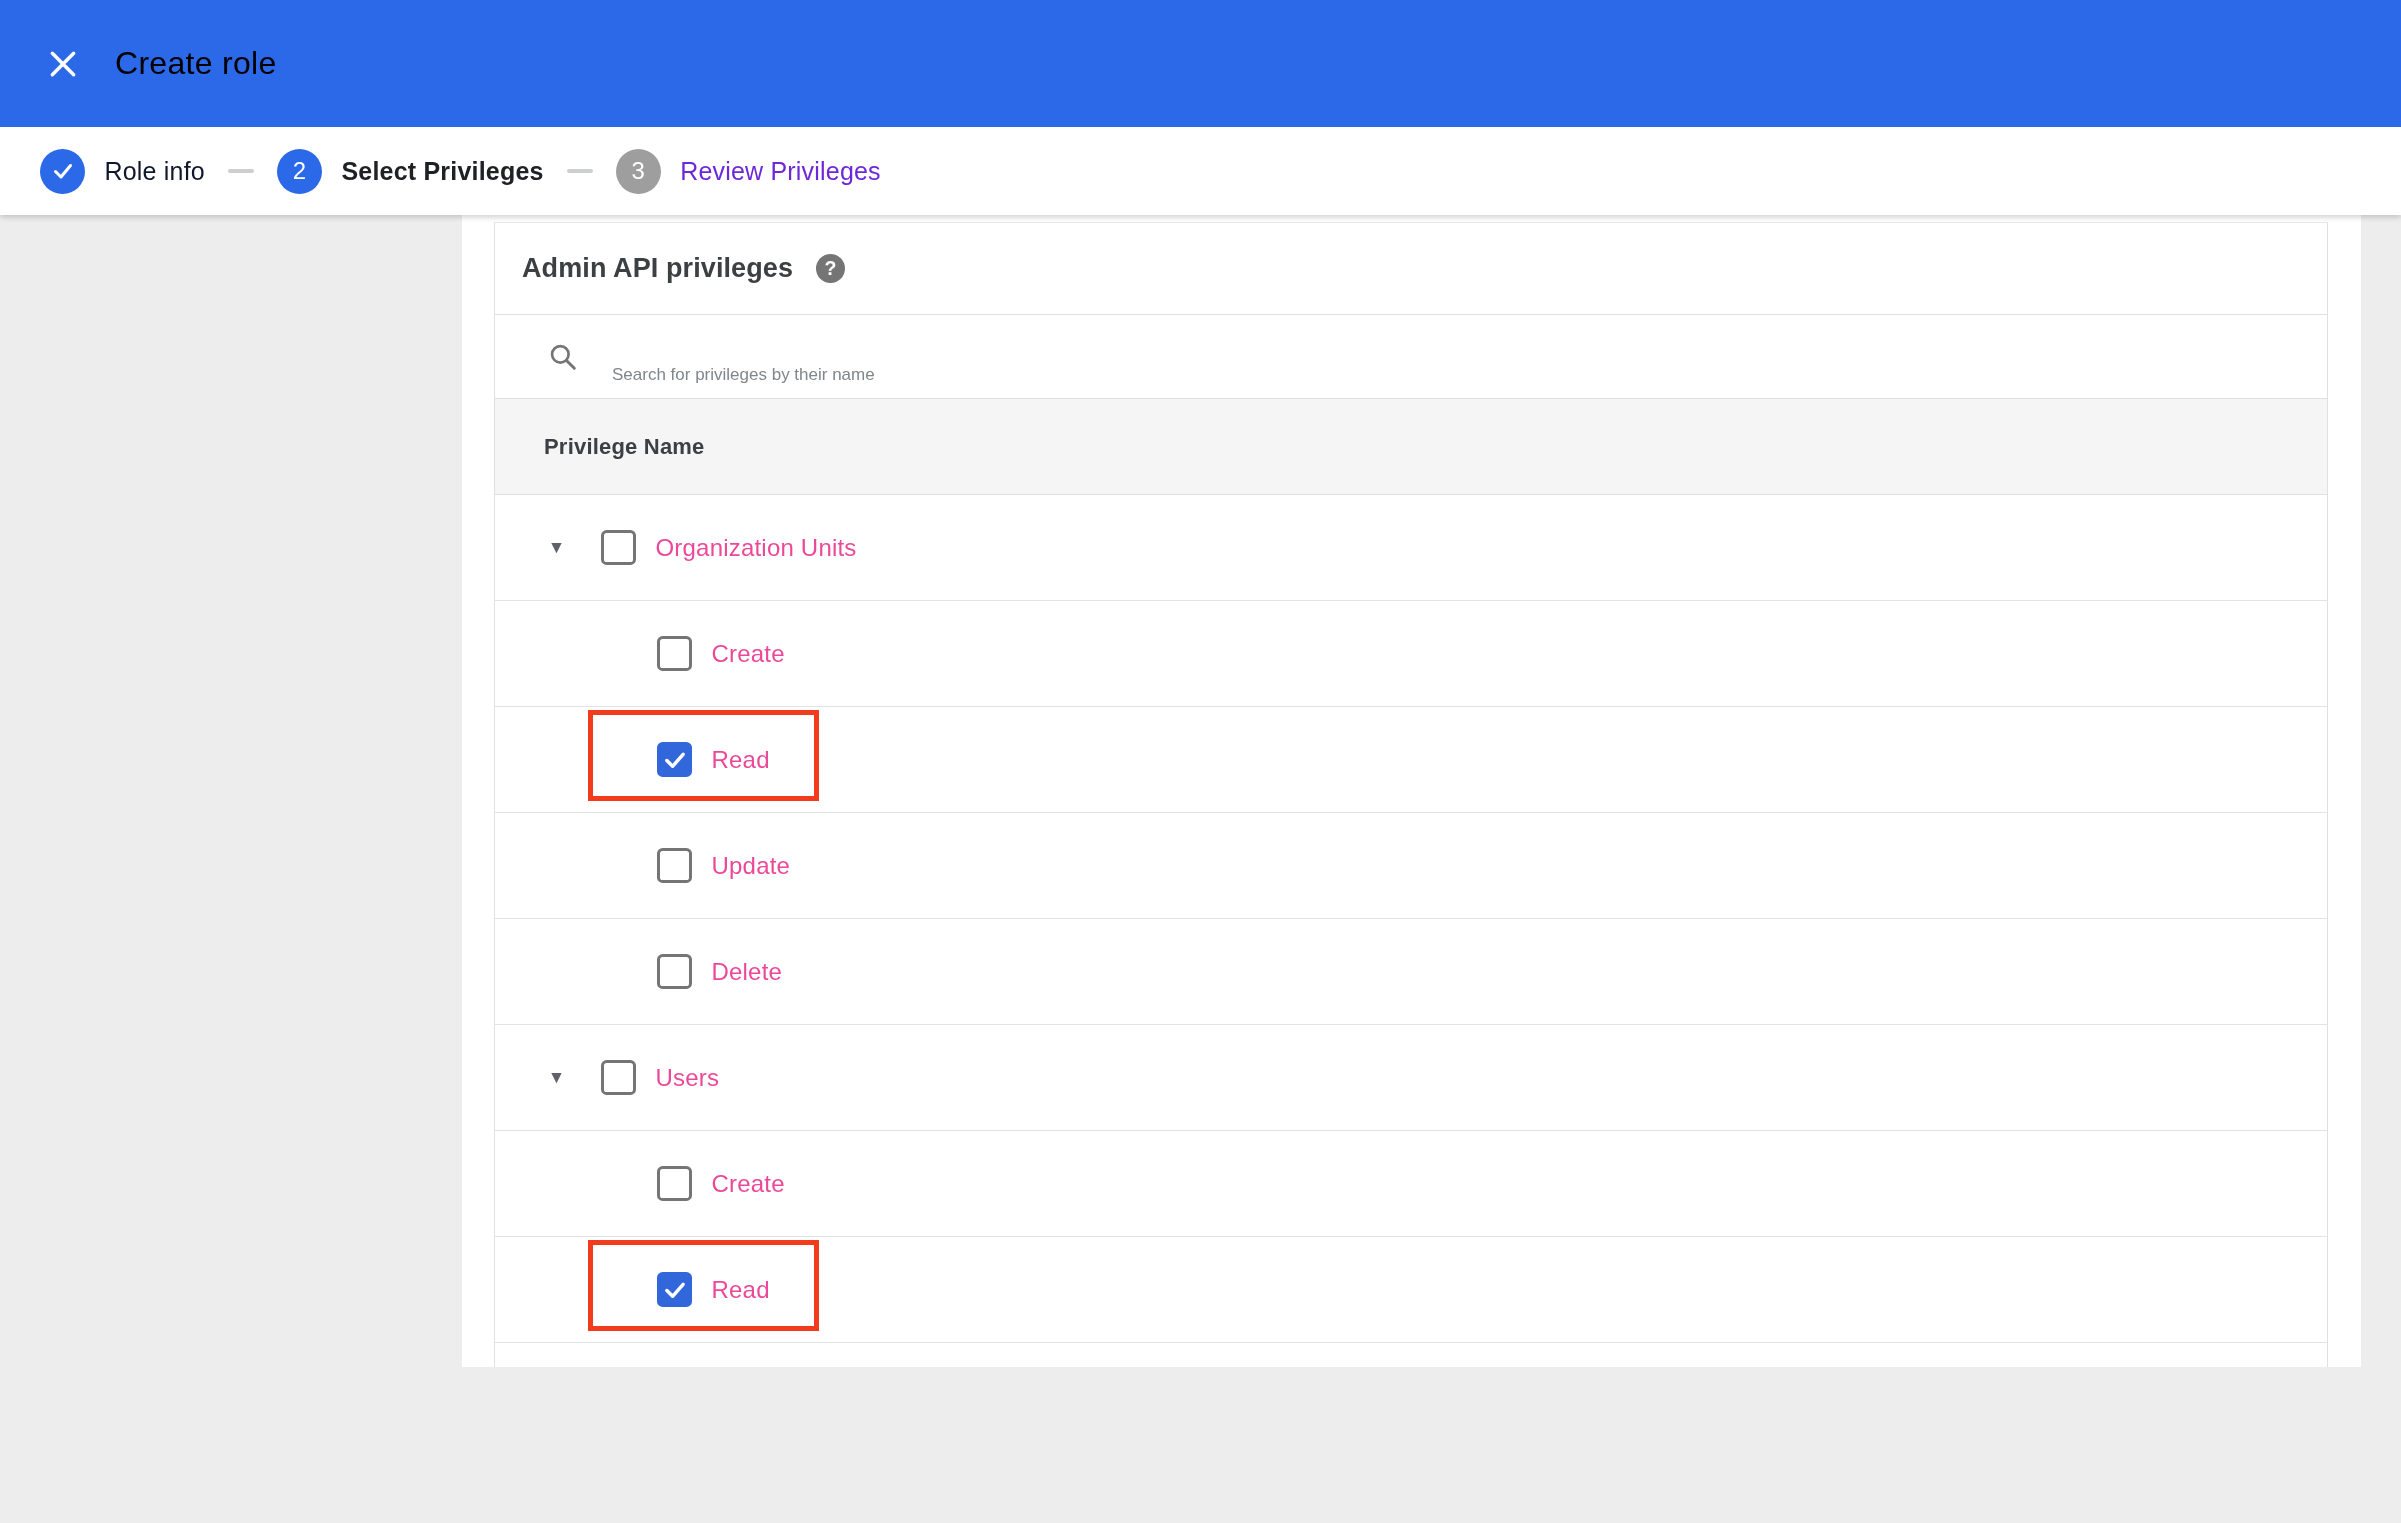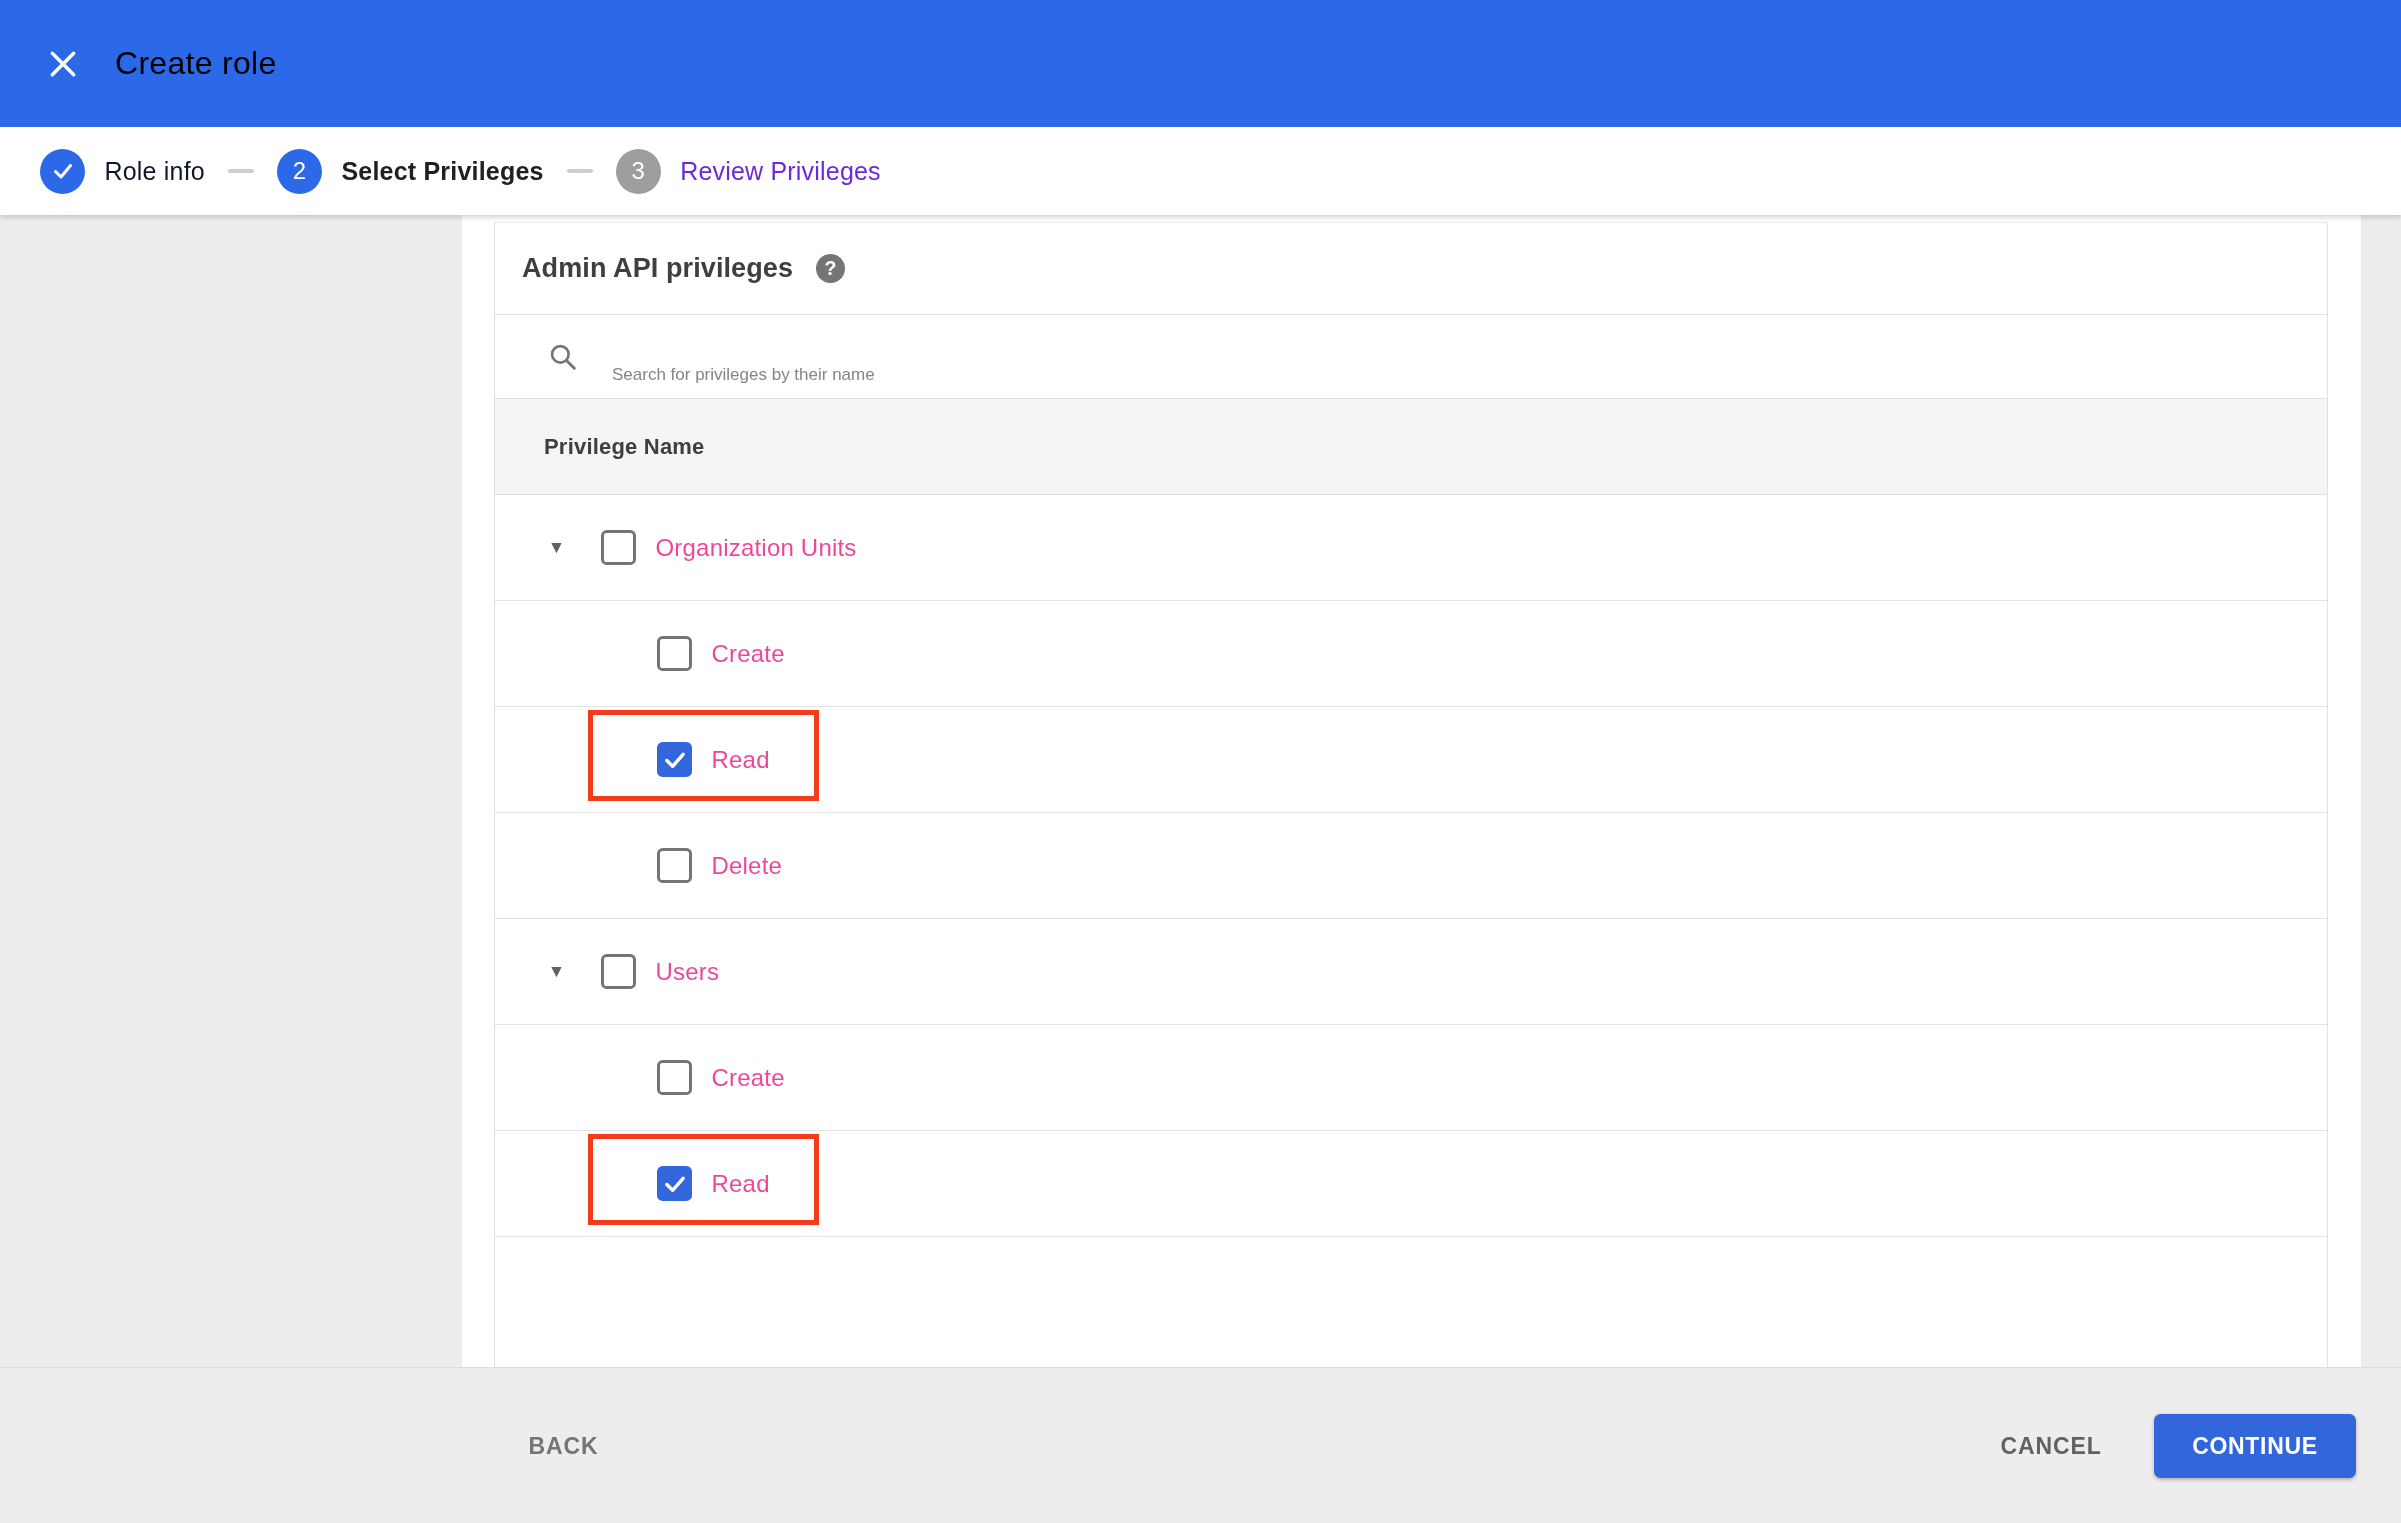--- a/index.html
+++ b/index.html
@@ -192,20 +192,28 @@
       </svg>
     </span>
     <span class="row-label">Read</span>
     <span class="hl-box"></span>
   </div>
             <div class="row level1">
 
     <span class="checkbox">
       
     </span>
+    <span class="row-label">Update</span>
+
+  </div>
+            <div class="row level1">
+
+    <span class="checkbox">
+      
+    </span>
     <span class="row-label">Delete</span>
 
   </div>
             <div class="row level0">
     <span class="caret">▼</span>
     <span class="checkbox">
       
     </span>
     <span class="row-label">Users</span>
 
@@ -226,22 +234,15 @@
       </svg>
     </span>
     <span class="row-label">Read</span>
     <span class="hl-box"></span>
   </div>
           </div>
       </div>
     </div>
   </div>
 
-  <div class="footer">
-    <div class="back-btn">BACK</div>
-    <div class="footer-right">
-      <div class="cancel-btn">CANCEL</div>
-      <button class="continue-btn">CONTINUE</button>
-    </div>
-  </div>
 
 </div>
 
 
 </body></html>

